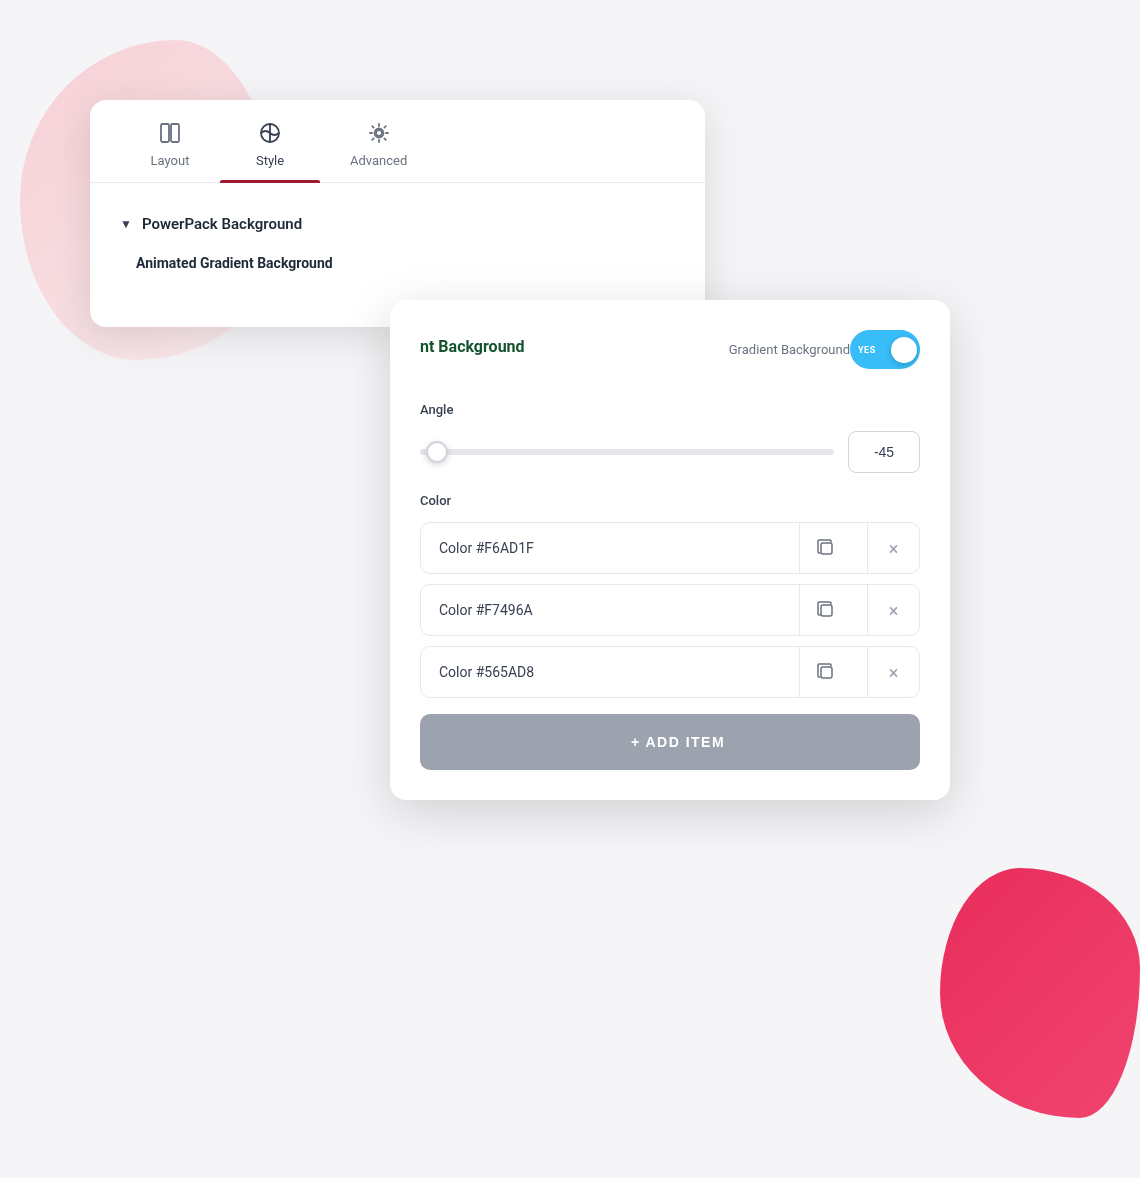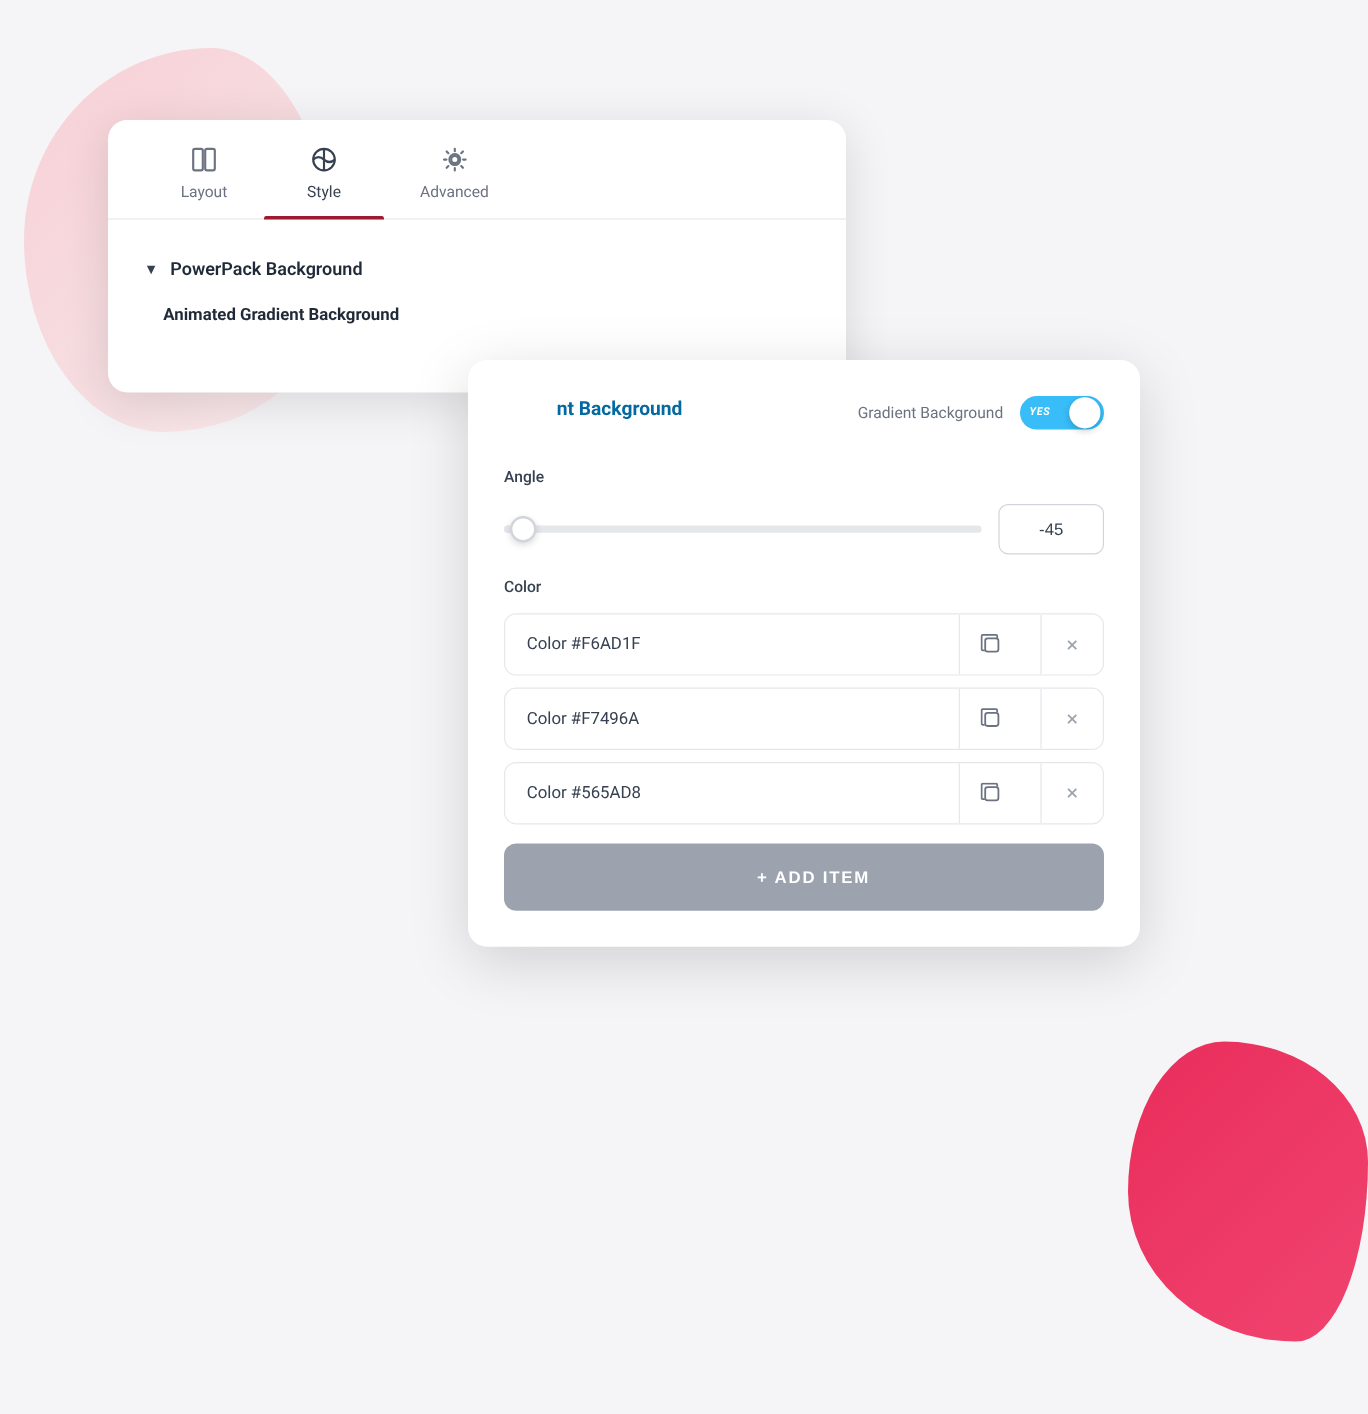--- a/index.html
+++ b/index.html
@@ -163,24 +163,23 @@
     }
 
     
     .toggle-on {
       display: flex;
       align-items: center;
       background: #38bdf8;
       border-radius: 20px;
       padding: 3px;
       width: 70px;
-      height: 28px;
+      height: 39px;
       cursor: pointer;
       position: relative;
-      font-style: italic;
     }
 
     .toggle-on .toggle-knob {
       width: 26px;
       height: 26px;
       background: white;
       border-radius: 50%;
       position: absolute;
       right: 3px;
       box-shadow: 0 2px 6px rgba(0,0,0,0.2);
@@ -204,23 +203,22 @@
       background: #ffffff;
       border-radius: 16px;
       box-shadow: 0 12px 50px rgba(0,0,0,0.15);
       z-index: 2;
       padding: 30px;
     }
 
     .front-section-title {
       font-size: 16px;
       font-weight: 700;
-      color: #0369a1;
+      color: #14532d;
       margin-bottom: 20px;
-      margin-left: 44px;
     }
 
     .front-field-row {
       display: flex;
       align-items: center;
       justify-content: space-between;
       margin-bottom: 20px;
     }
 
     .front-field-label {
@@ -269,21 +267,21 @@
       border: 2px solid #d1d5db;
       position: absolute;
       top: 50%;
       left: 4%;
       transform: translate(-50%, -50%);
       box-shadow: 0 2px 6px rgba(0,0,0,0.15);
       cursor: grab;
     }
 
     .angle-input {
-      width: 88px;
+      width: 72px;
       height: 42px;
       border: 1.5px solid #d1d5db;
       border-radius: 8px;
       text-align: center;
       font-size: 14px;
       color: #374151;
       background: white;
       outline: none;
     }
 
@@ -390,21 +388,21 @@
 
   <div class="section-body">
     <div class="section-title">Animated Gradient Background</div>
   </div>
 </div>
 
 <div class="panel-front">
 
   <div class="front-field-row">
     <span class="front-section-title">nt Background</span>
-    <div class="front-field-row" style="gap:14px; margin-bottom:13px;">
+    <div class="front-field-row" style="margin-bottom:13px;">
       <span class="front-field-label">Gradient Background</span>
       <div class="toggle-on">
         <span class="toggle-label">YES</span>
         <div class="toggle-knob"></div>
       </div>
     </div>
   </div>
 
   <div class="angle-section">
     <div class="angle-label">Angle</div>

